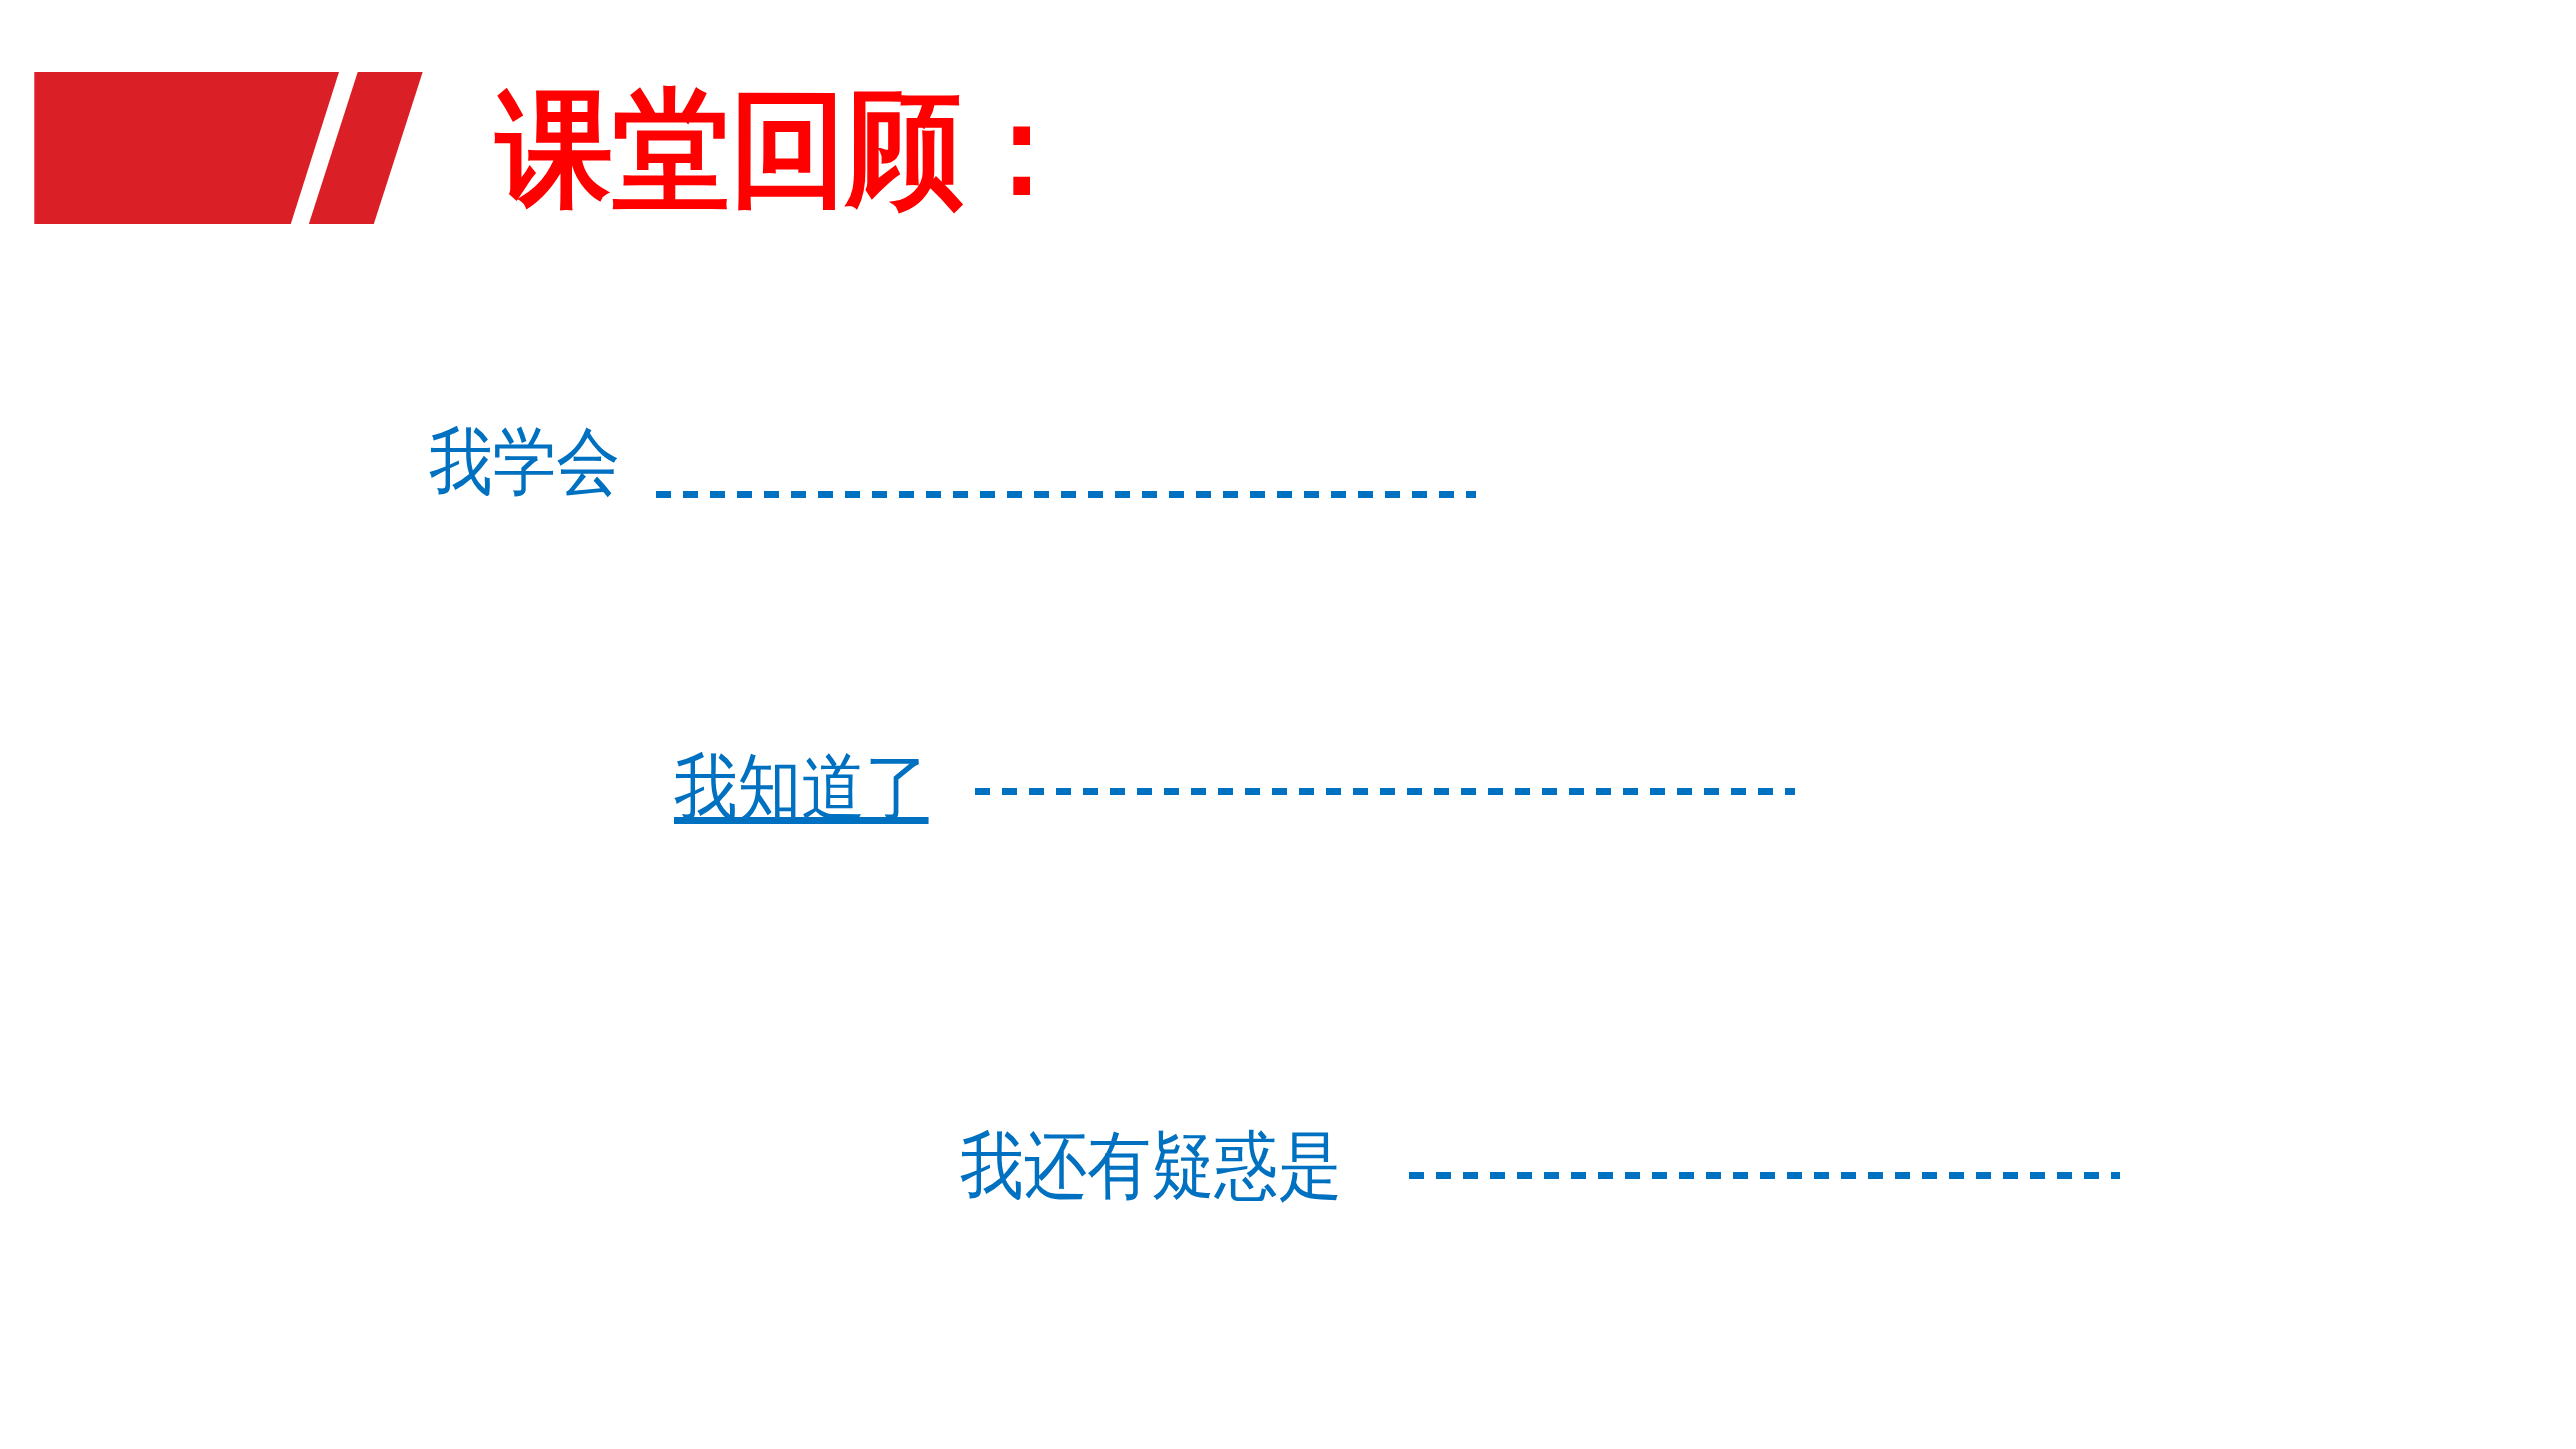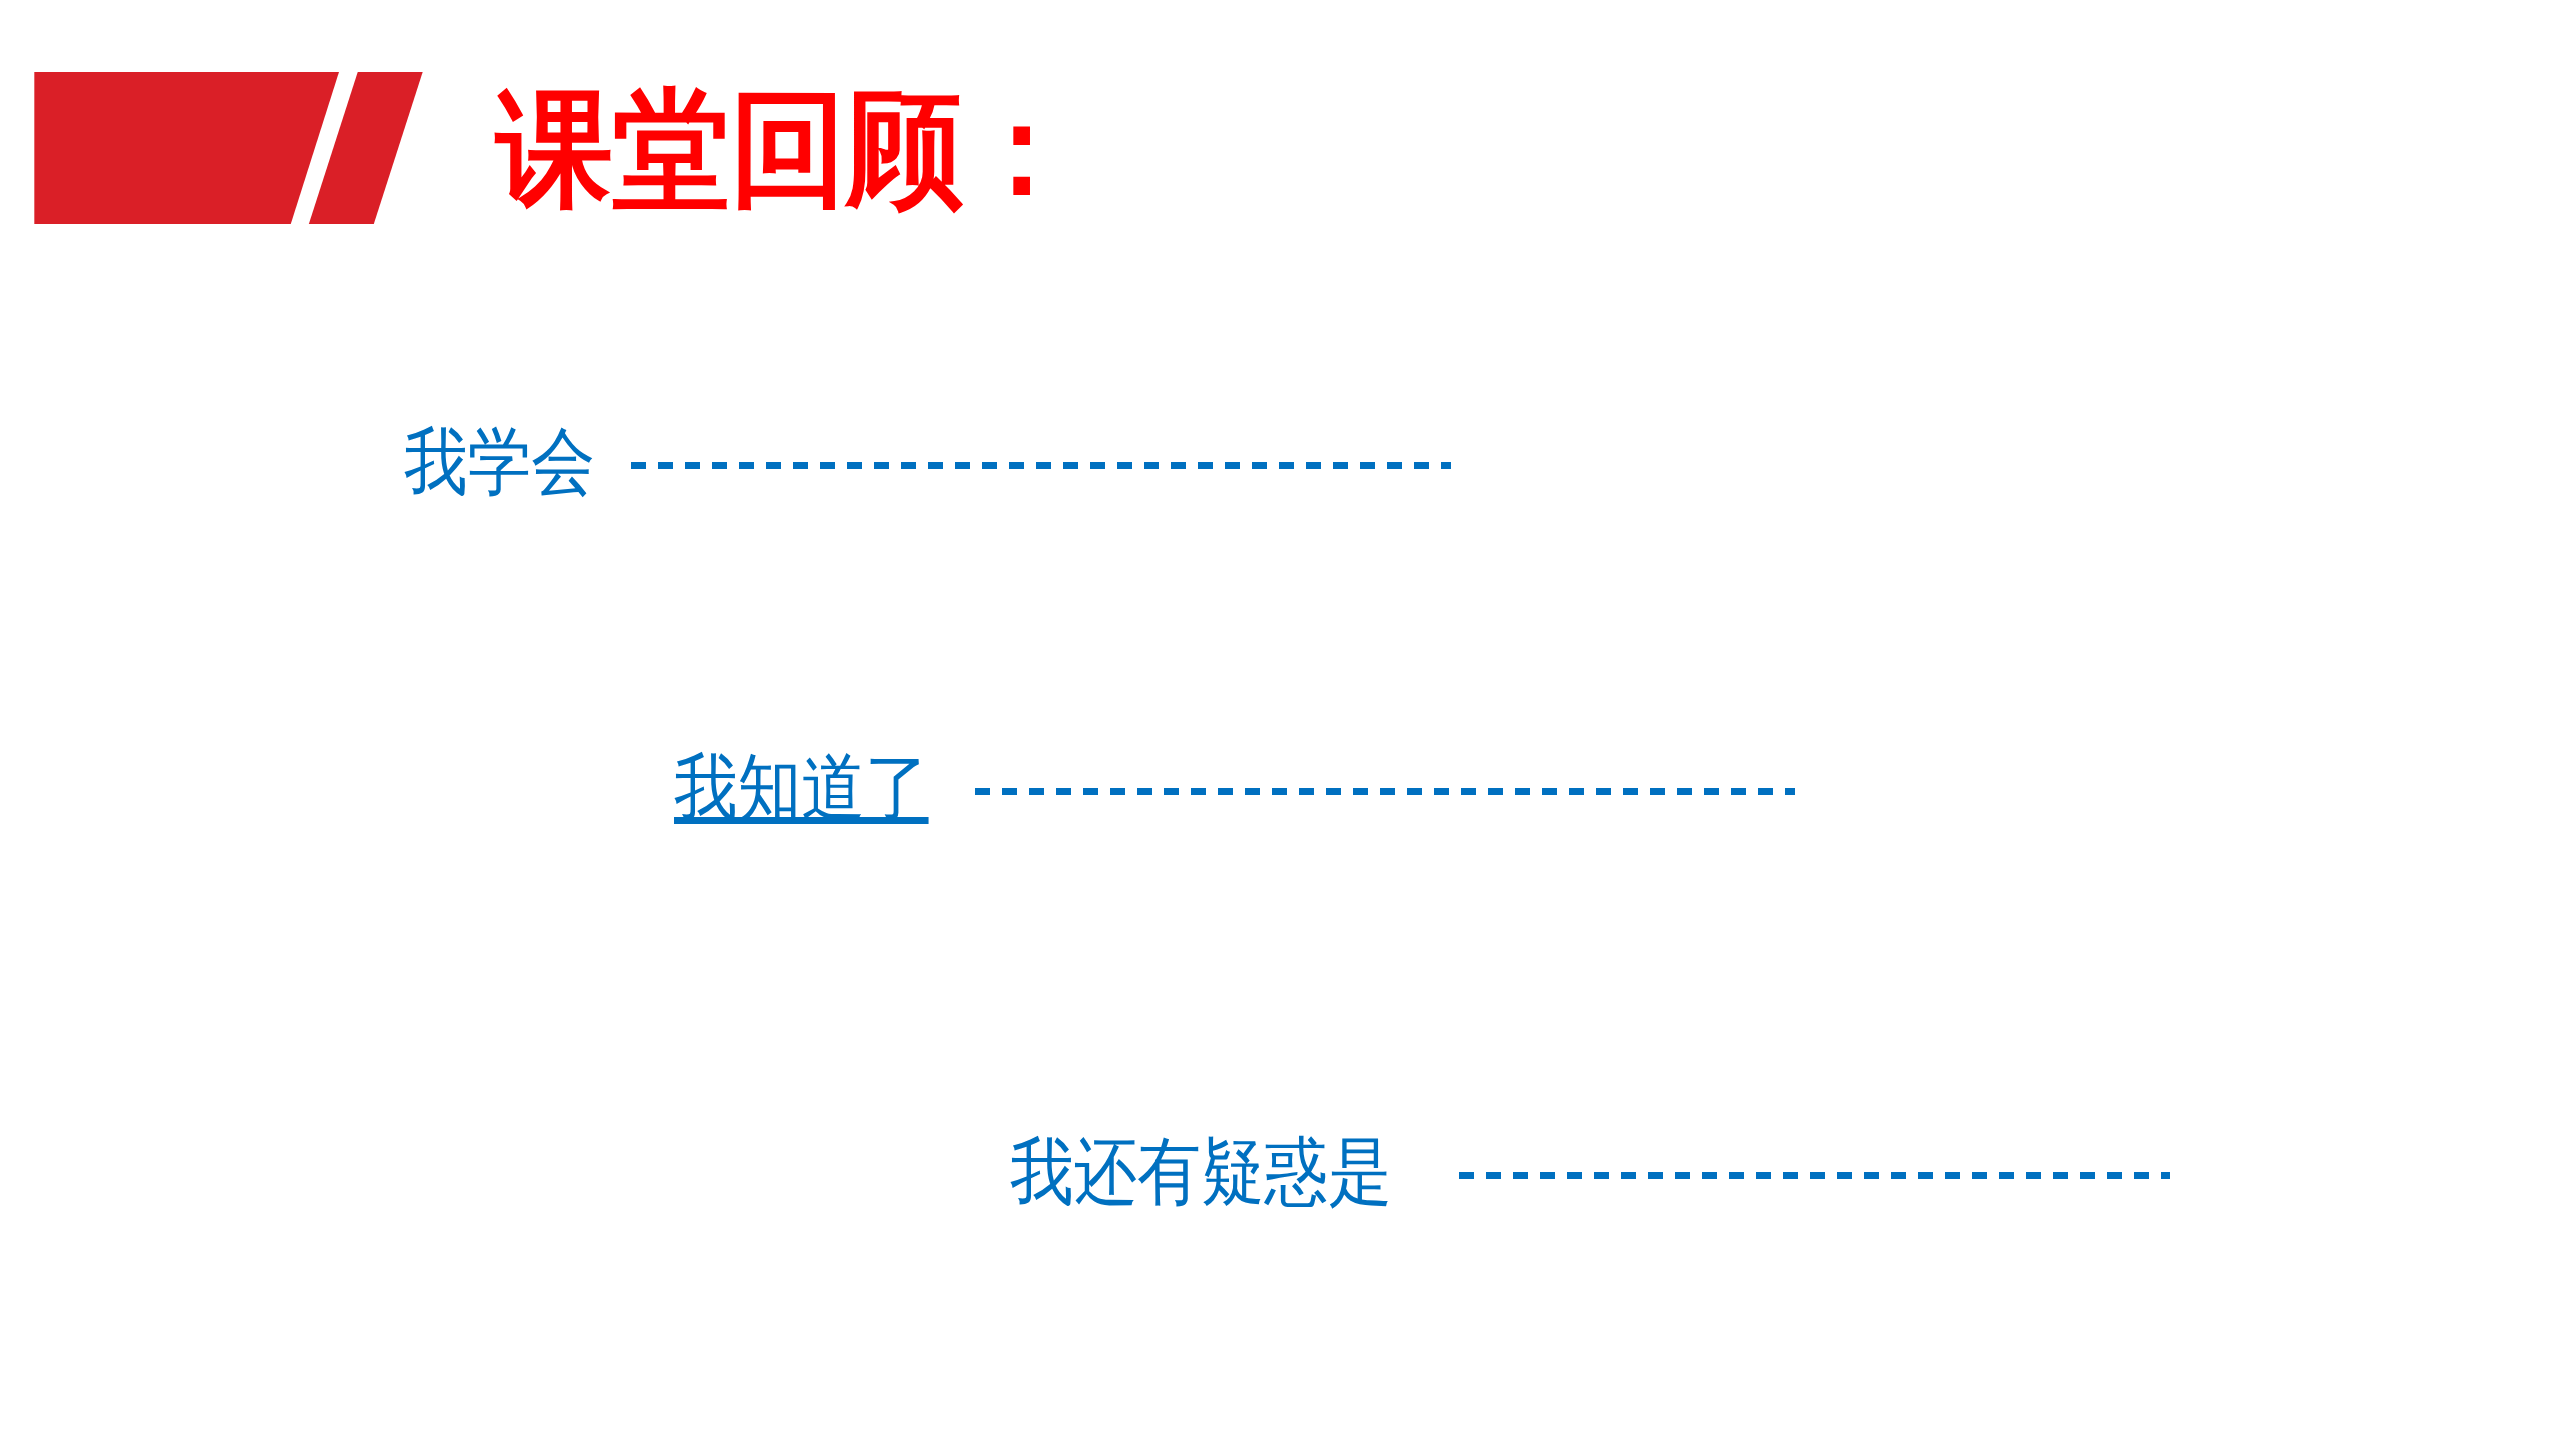--- a/index.html
+++ b/index.html
@@ -19,25 +19,25 @@
       position: absolute; white-space: nowrap;
       color: #0070c0; font-size: 74px; line-height: 1;
       display: flex; align-items: center;
     }
     .prompt .label { display: inline-block; transform: scaleX(0.86); transform-origin: left center; }
     .prompt .dashes {
       display: inline-block; height: 6.7px; margin-left: 5.4px; margin-top: 9.4px;
       background-image: linear-gradient(to right, #0070c0 0 15.4px, transparent 15.4px 27px);
       background-size: 27px 6.7px; background-repeat: repeat-x;
     }
-    #p1 { left: 404px; top: 424px; }
+    #p1 { left: 429px; top: 424px; align-items: flex-end; }
     #p1 .dashes { width: 820px; }
     #p2 { left: 674px; top: 750px; text-decoration: underline; }
     #p2 .dashes { width: 820px; }
-    #p3 { left: 1010px; top: 1134px; }
+    #p3 { left: 960px; top: 1134px; font-family: Liberation Mono, monospace; }
     #p3 .dashes { width: 711px; }
   </style>
 </head>
 <body>
 
 <svg class="banner" viewBox="0 0 580 227" width="389" height="152">
   <polygon points="0,0 455,0 383,227 0,227" fill="#da1f27"></polygon>
   <polygon points="483,0 580,0 507,227 410,227" fill="#da1f27"></polygon>
 </svg>
 

